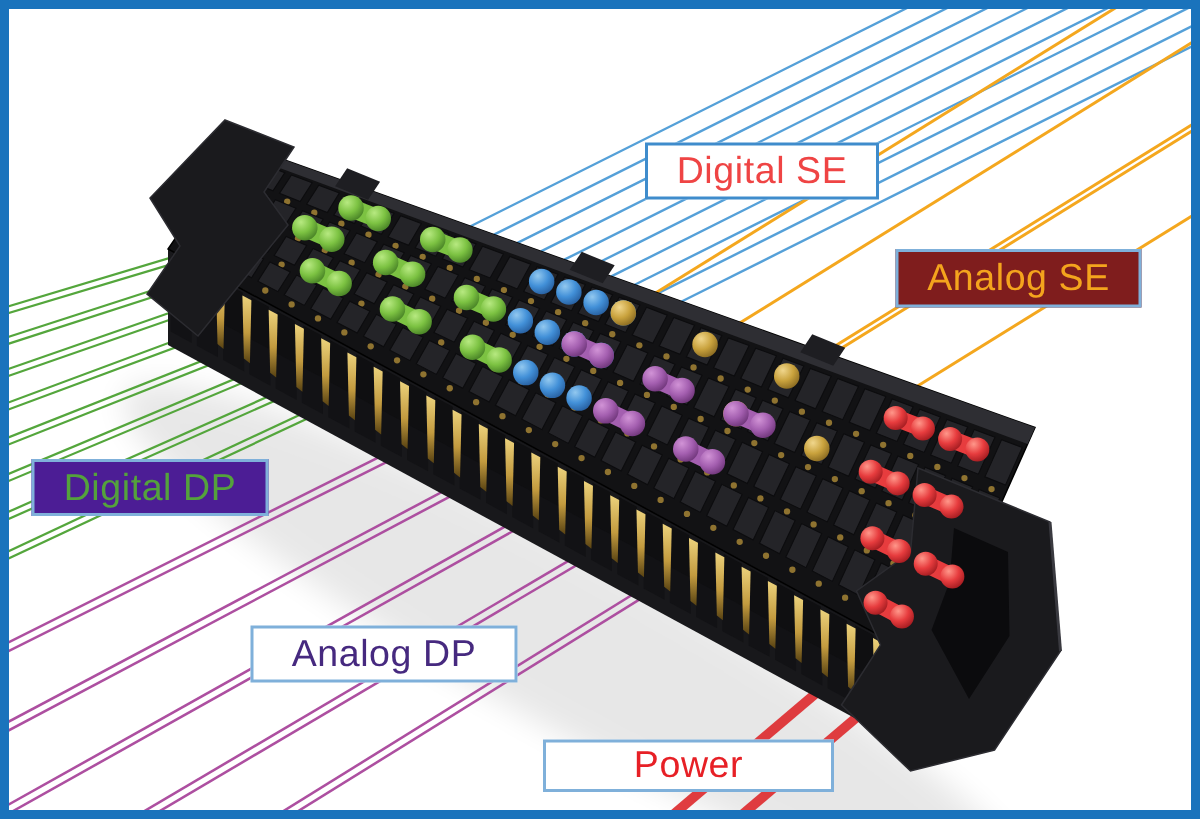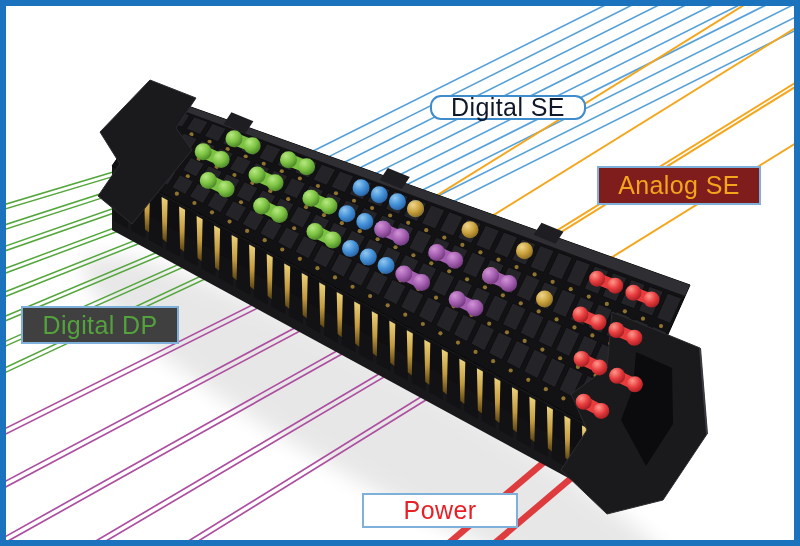--- a/index.html
+++ b/index.html
@@ -530,27 +530,30 @@
         <circle cx="599.3620689655173" cy="367.3768965517242" r="8" fill="url(#grad-power)"></circle>
         <line x1="617.1372413793104" y1="375.8741379310345" x2="634.9124137931035" y2="384.3713793103448" stroke="#e73c3e" stroke-width="11.6" stroke-linecap="round"></line>
         <circle cx="617.1372413793104" cy="375.8741379310345" r="8" fill="url(#grad-power)"></circle>
         <circle cx="634.9124137931035" cy="384.3713793103448" r="8" fill="url(#grad-power)"></circle>
         <line x1="583.6982758620691" y1="401.7618965517242" x2="601.2989655172413" y2="410.94913793103444" stroke="#e73c3e" stroke-width="11.6" stroke-linecap="round"></line>
         <circle cx="583.6982758620691" cy="401.7618965517242" r="8" fill="url(#grad-power)"></circle>
         <circle cx="601.2989655172413" cy="410.94913793103444" r="8" fill="url(#grad-power)"></circle>
       </g>
   </svg>
 
-  <div class="sig-label" id="label-digital_se" style="left: 430px; top: 95px; width: 156px; height: 25px; color: #0f172a; border-color: rgb(63, 140, 204); background: rgb(255, 255, 255); border-radius: 11px;">
+  <div class="sig-label" id="label-digital_se" style="left: 430px; top: 95px; width: 156px; height: 38px; color: #ef4444; border-color: rgb(63, 140, 204); background: rgb(255, 255, 255);">
     <span>Digital SE</span>
   </div>
   <div class="sig-label" id="label-analog_se" style="left: 597px; top: 166px; width: 164px; height: 39px; color: rgb(244, 164, 29); border-color: rgb(127, 176, 218); background: #7f1d1d;">
     <span>Analog SE</span>
   </div>
-  <div class="sig-label" id="label-digital_dp" style="left: 21px; top: 306px; width: 158px; height: 38px; color: rgb(84, 162, 60); border-color: rgb(127, 176, 218); background: #404040;">
+  <div class="sig-label" id="label-digital_dp" style="left: 21px; top: 306px; width: 158px; height: 38px; color: rgb(84, 162, 60); border-color: rgb(127, 176, 218); background: #4c1d95;">
     <span>Digital DP</span>
   </div>
-  <div class="sig-label" id="label-power" style="left: 362px; top: 493px; width: 156px; height: 35px; color: rgb(231, 32, 38); border-color: rgb(127, 176, 218); background: rgb(255, 255, 255);">
+  <div class="sig-label" id="label-analog_dp" style="left: 167px; top: 417px; width: 178px; height: 38px; color: rgb(70, 41, 127); border-color: rgb(127, 176, 218); background: rgb(255, 255, 255);">
+    <span>Analog DP</span>
+  </div>
+  <div class="sig-label" id="label-power" style="left: 362px; top: 493px; width: 194px; height: 35px; color: rgb(231, 32, 38); border-color: rgb(127, 176, 218); background: rgb(255, 255, 255);">
     <span>Power</span>
   </div>
 
   <div class="frame-border" id="frame-border" style="border-color: rgb(26, 115, 188);"></div>
 </div>
 
 </body></html>

